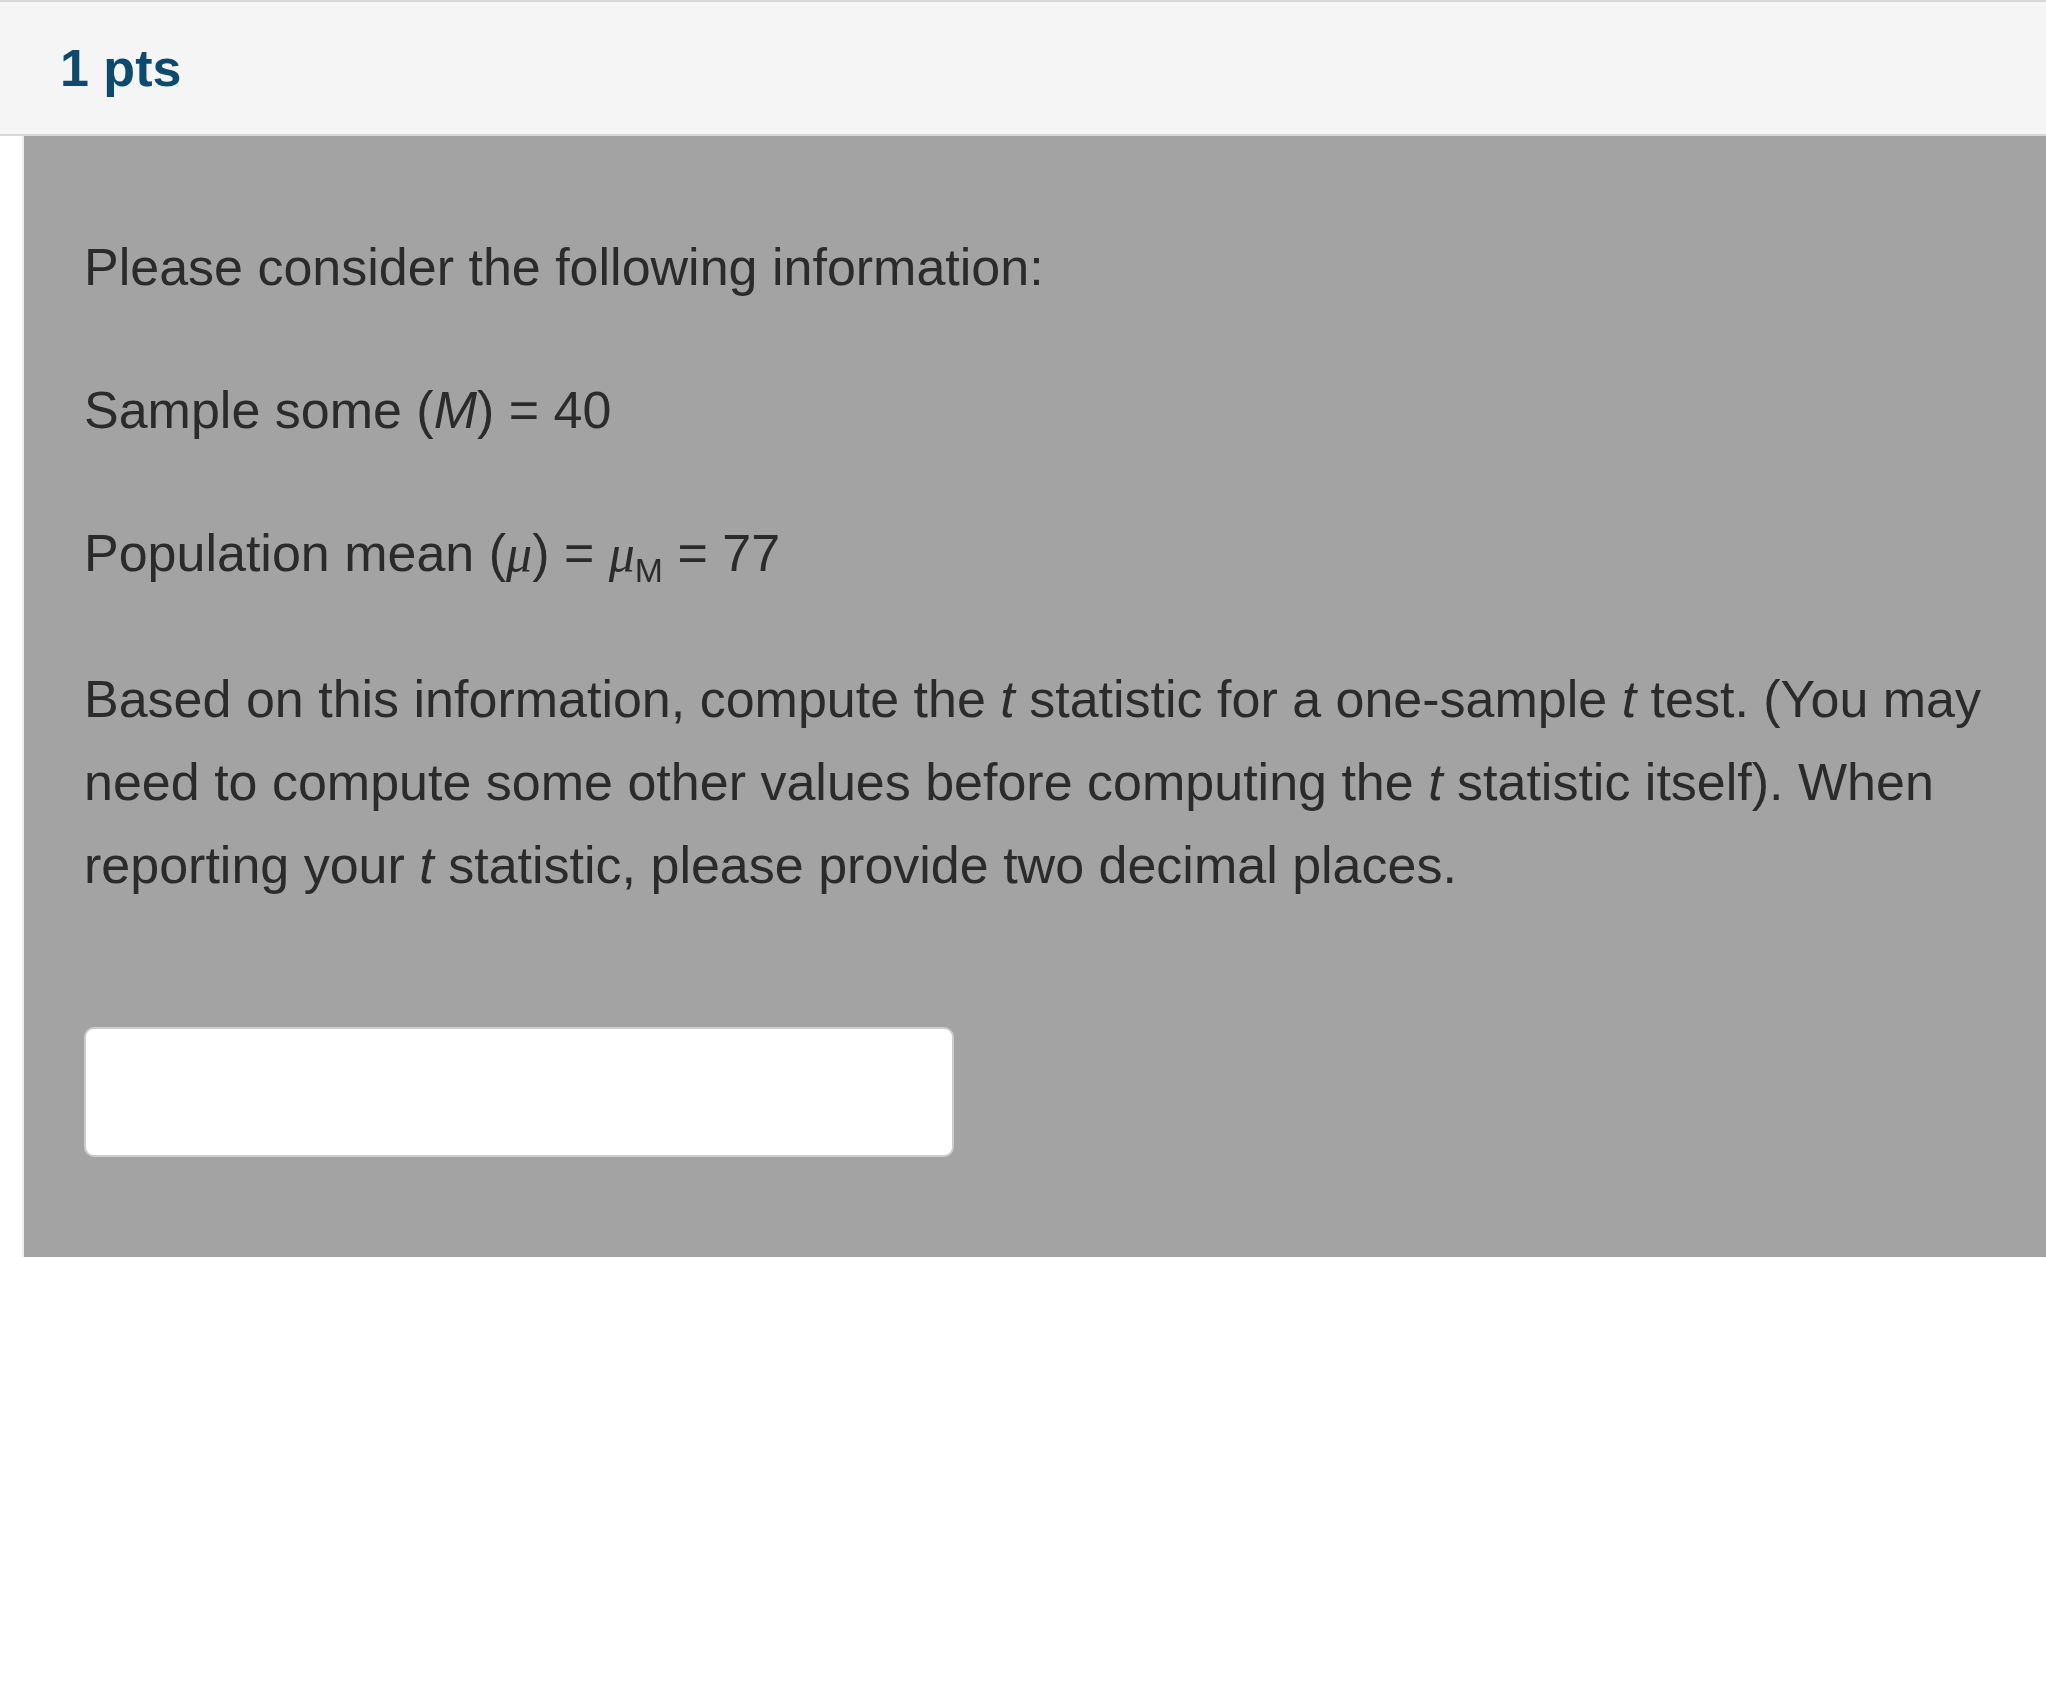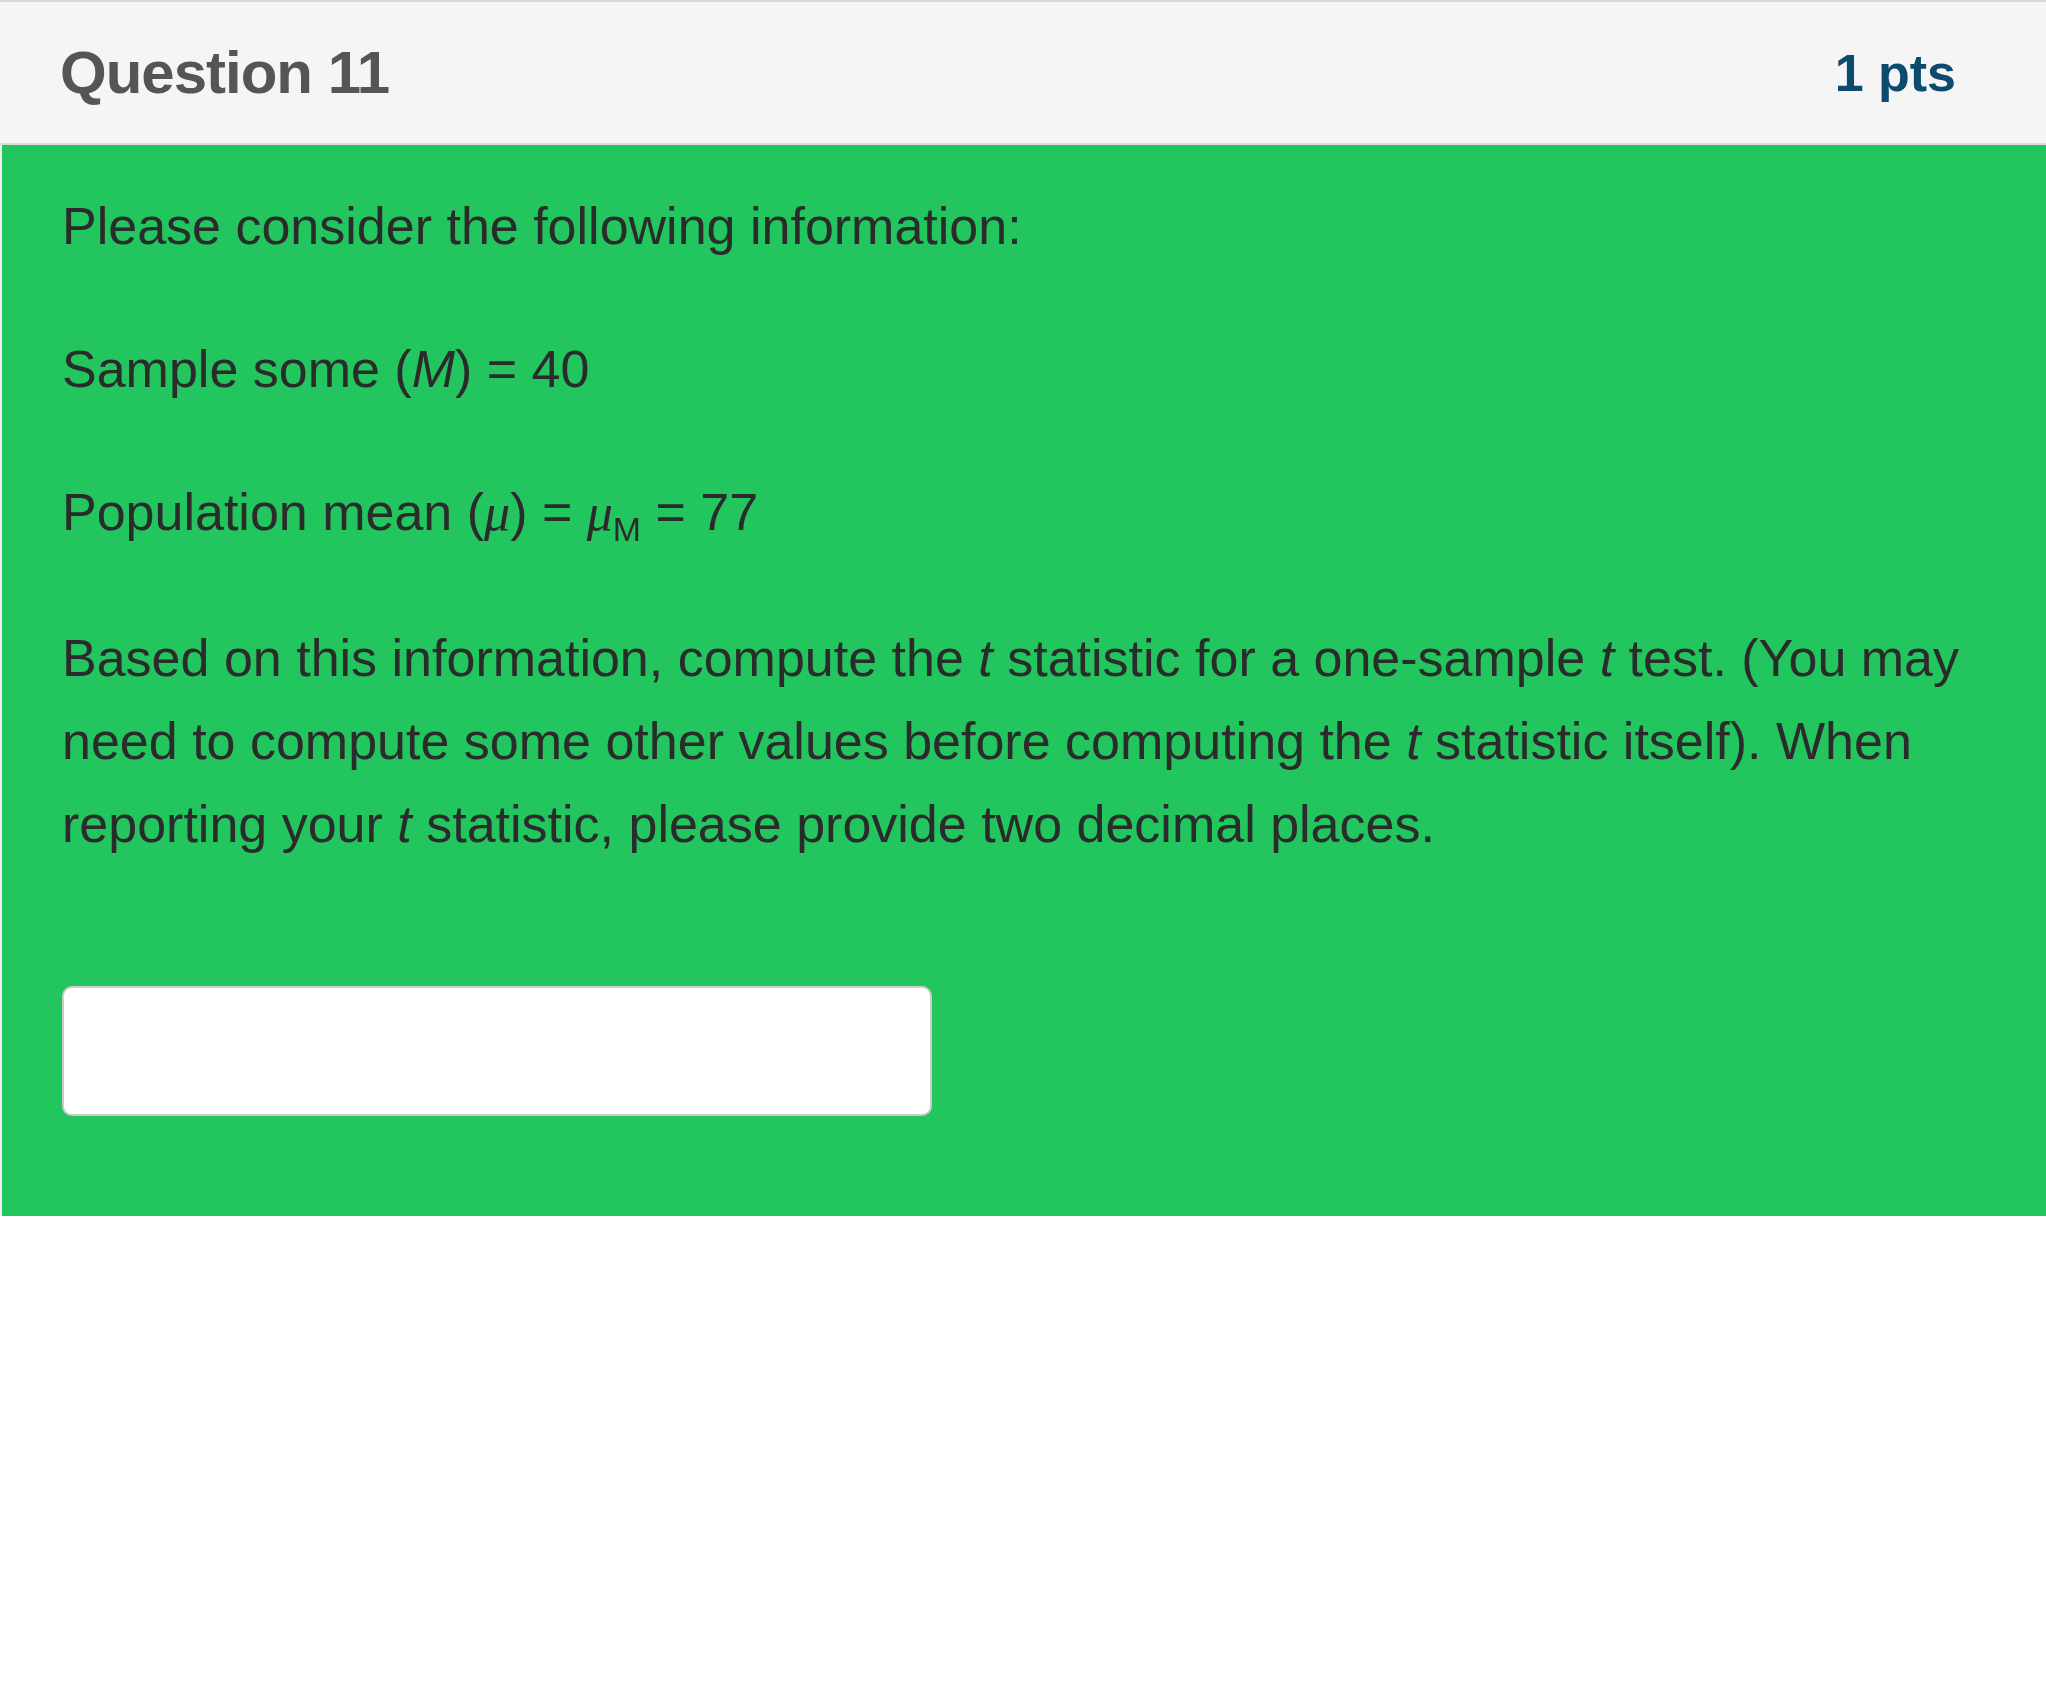--- a/index.html
+++ b/index.html
@@ -28,24 +28,25 @@
     color: #555555;
     letter-spacing: -1px;
   }
   .question-points {
     font-size: 52px;
     font-weight: 700;
     color: #0c4a6e;
     margin-right: 30px;
   }
   .question-body {
-    background: #22c55e;
+    background: #a3a3a3;
     border-left: 2px solid #eeeeee;
-    padding: 40px 60px 60px 60px;
+    padding: 90px 60px 60px 60px;
     box-sizing: border-box;
+    margin-left: 22px;
   }
   .qtext p {
     font-size: 52px;
     font-weight: 400;
     color: #2b2b2b;
     margin: 0 0 60px 0;
     line-height: 1.6;
   }
   .qtext .ital {
     font-style: italic;
@@ -70,21 +71,20 @@
     margin-top: 60px;
     margin-bottom: 40px;
   }
 </style>
 </head>
 <body>
 
 <div class="page">
 
   <div class="question-header">
-    <div class="question-title">Question 11</div>
     <div class="question-points">1 pts</div>
   </div>
 
   <div class="question-body">
     <div class="qtext">
 
       <p>Please consider the following information:</p>
 
       <p>
         <span>Sample some (</span><span class="ital">M</span><span>) = 40</span>

